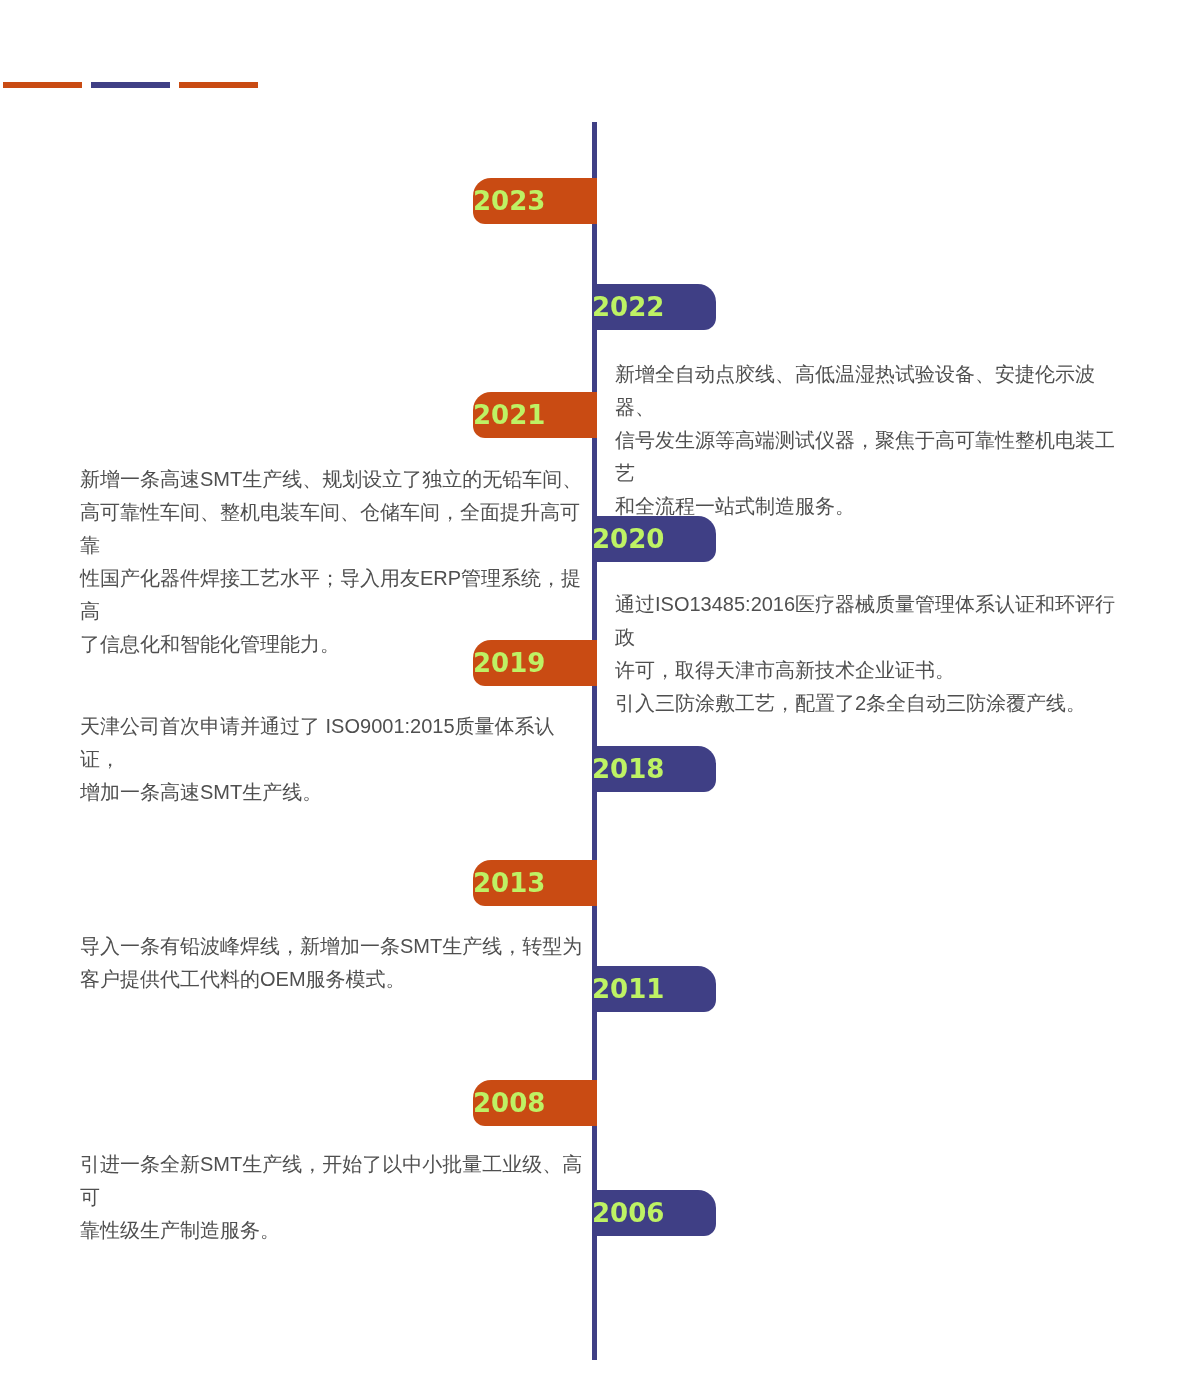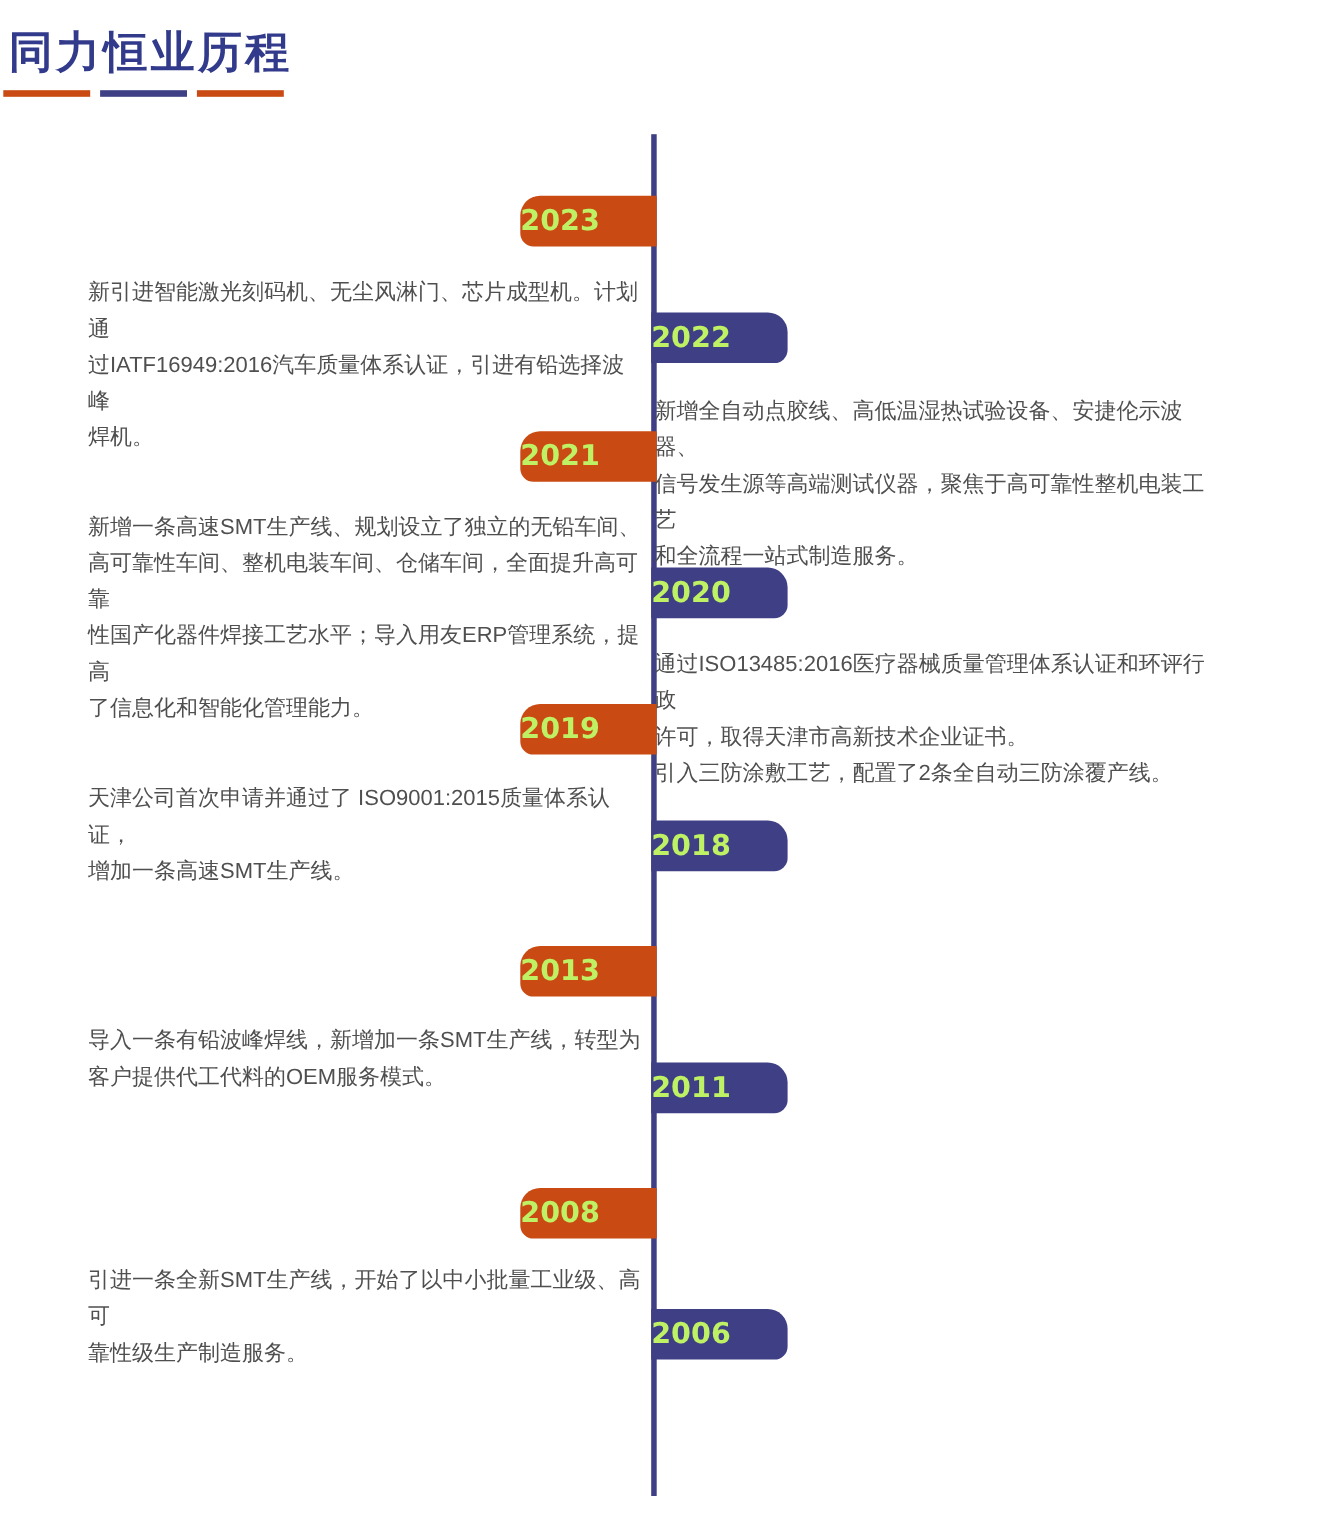--- a/index.html
+++ b/index.html
@@ -41,52 +41,48 @@
   }
   .badge.left{left:473px;background:var(--orange);border-radius:18px 0 0 12px;}
   .badge.right{left:592px;background:var(--blue);border-radius:0 18px 12px 0;}
   .entry{
     position:absolute;
     font-size:20px;line-height:33px;
     color:var(--body_text);
     white-space:pre-line;
   }
   .entry.left{left:80px;width:505px;}
-  .entry.right{left:595px;width:510px;}
+  .entry.right{left:615px;width:510px;}
   
   .b0{top:178px}.t0{top:250px}
   .b1{top:284px}.t1{top:358px}
   .b2{top:392px}.t2{top:463px}
   .b3{top:516px}.t3{top:588px}
   .b4{top:640px}.t4{top:710px}
   .b5{top:746px}.t5{top:817px}
   .b6{top:860px}.t6{top:930px}
   .b7{top:966px}.t7{top:1036px}
   .b8{top:1080px}.t8{top:1148px}
   .b9{top:1190px}.t9{top:1248px}
 </style>
 </head>
 <body>
 
 <div class="canvas">
 
-  <h1 class="page-title">同力恒业历程</h1>
 
   <div class="title-bars">
     <span class="bar orange"></span>
     <span class="bar blue"></span>
     <span class="bar orange"></span>
   </div>
 
   <div class="vline"></div>
 
   <div class="badge left b0">2023</div>
-  <div class="entry left t0">新引进智能激光刻码机、无尘风淋门、芯片成型机。计划通
-过IATF16949:2016汽车质量体系认证，引进有铅选择波峰
-焊机。</div>
 
   <div class="badge right b1">2022</div>
   <div class="entry right t1">新增全自动点胶线、高低温湿热试验设备、安捷伦示波器、
 信号发生源等高端测试仪器，聚焦于高可靠性整机电装工艺
 和全流程一站式制造服务。</div>
 
   <div class="badge left b2">2021</div>
   <div class="entry left t2">新增一条高速SMT生产线、规划设立了独立的无铅车间、
 高可靠性车间、整机电装车间、仓储车间，全面提升高可靠
 性国产化器件焊接工艺水平；导入用友ERP管理系统，提高

